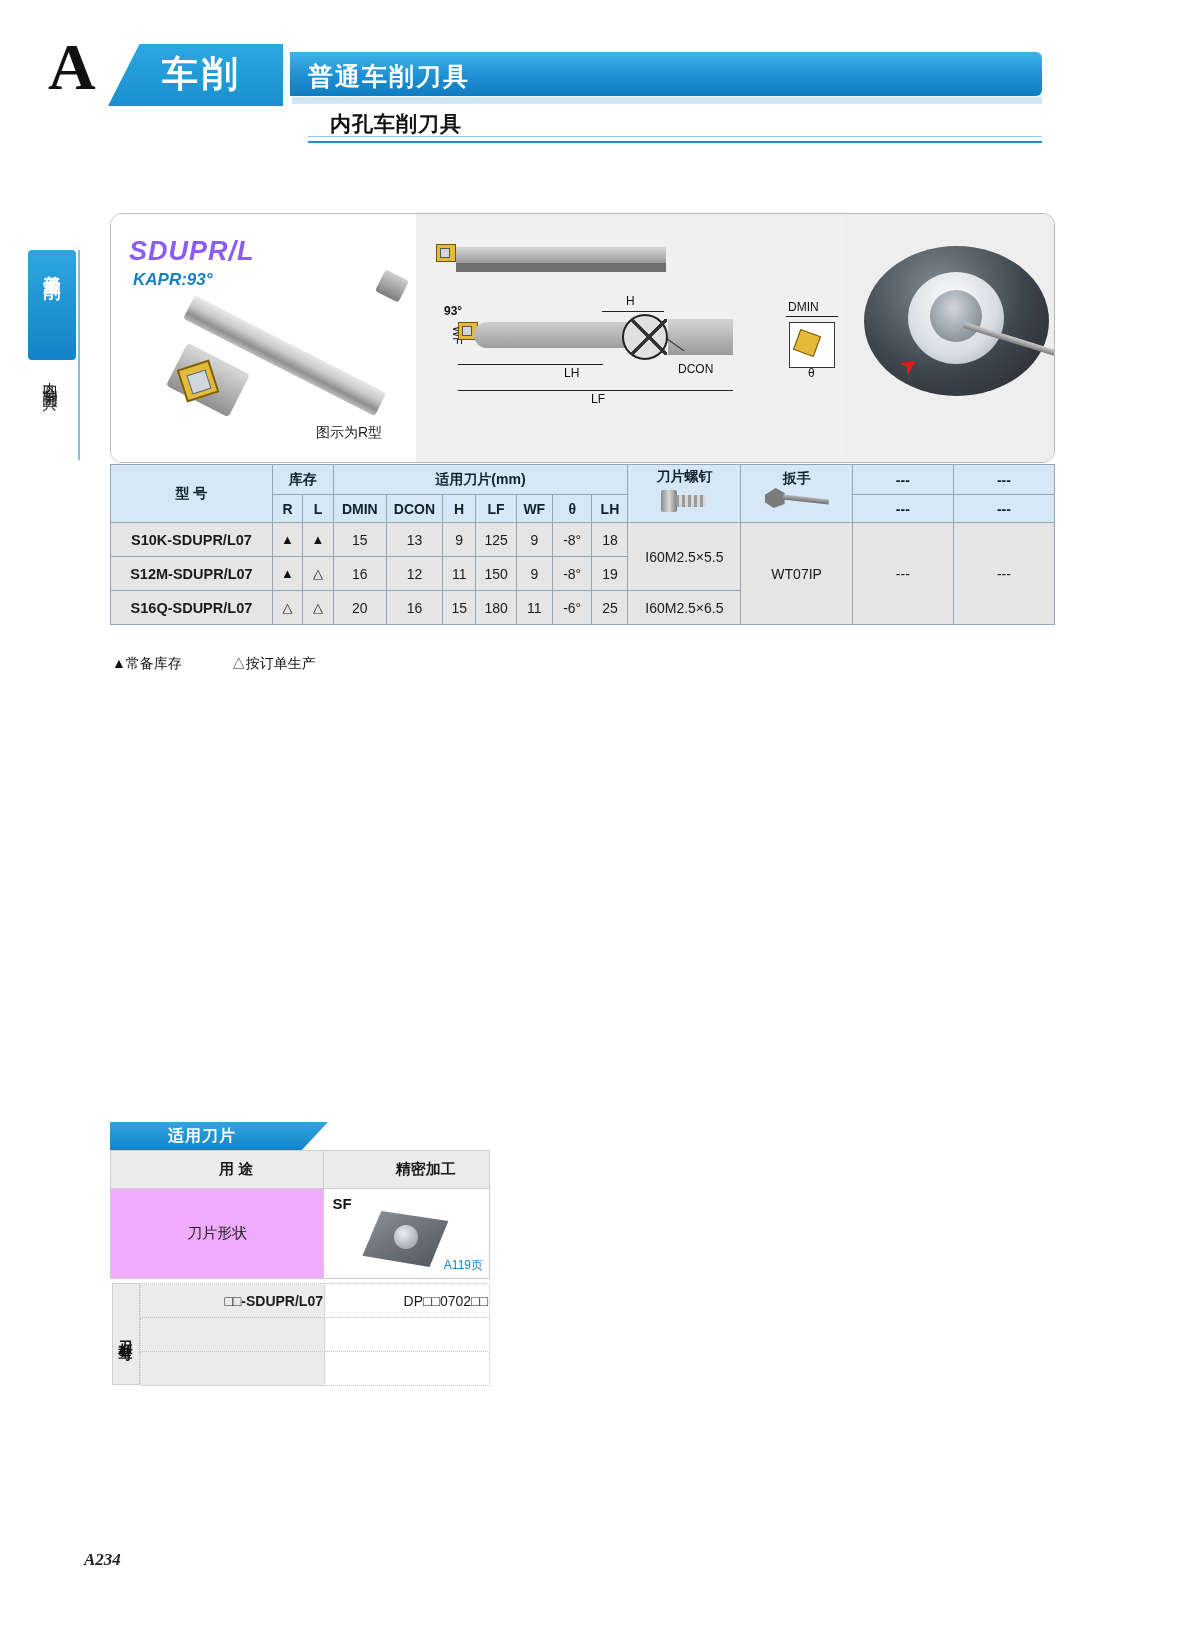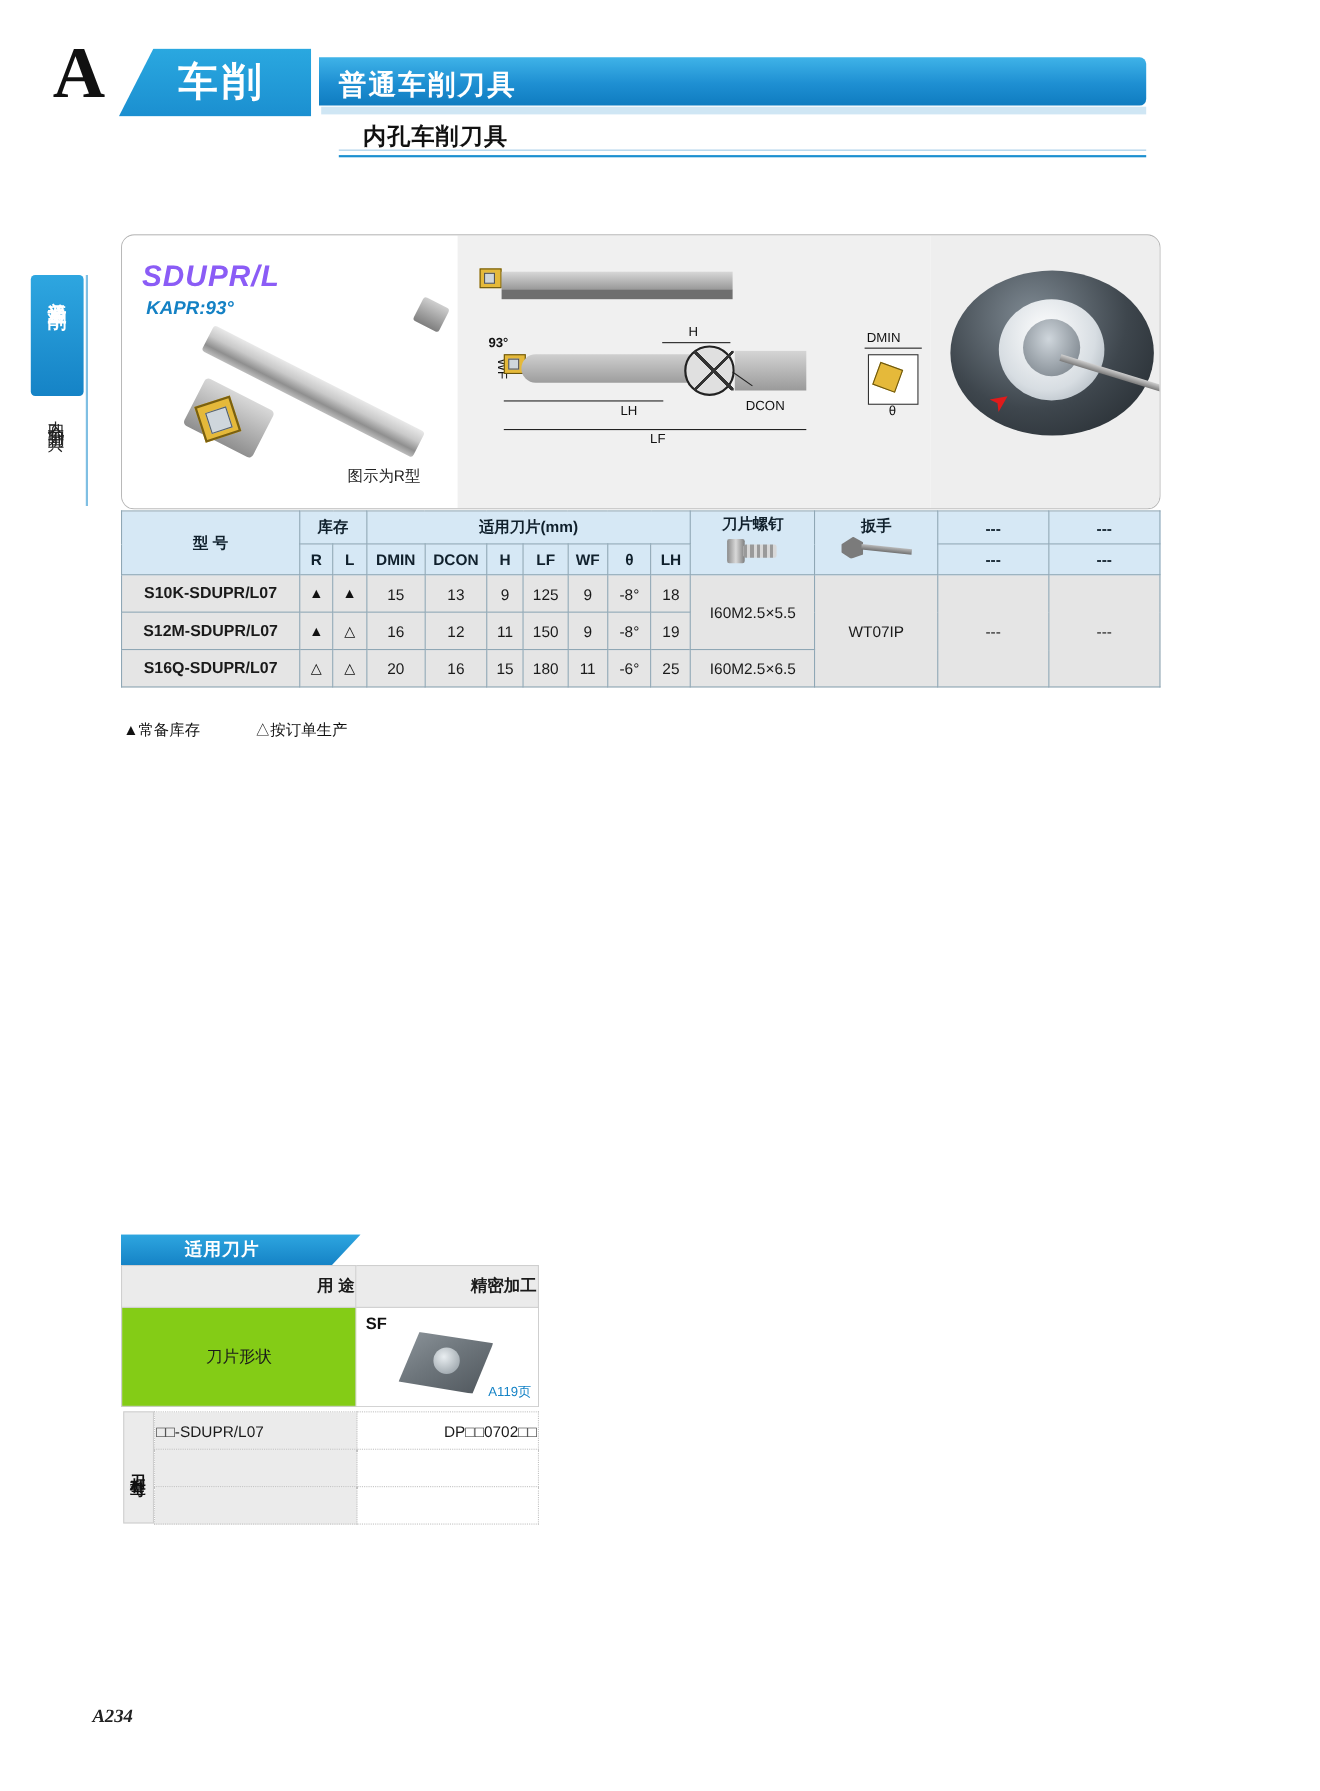--- a/index.html
+++ b/index.html
@@ -251,26 +251,26 @@
   .ins-tab-head span {
     position:absolute; left:58px; top:4px;
     color:#fff; font-size:16px; font-weight:bold; letter-spacing:1px;
   }
   .ins-table {
     position:absolute; left:110px; top:1150px; width:380px;
     border-collapse:collapse; font-size:14px;
   }
   .ins-table td, .ins-table th { border:1px solid #cfcfcf; }
   .ins-h {
-    background:#ebebeb; font-weight:bold; text-align:right; height:38px;
+    background:#ebebeb; font-weight:bold; text-align:center; height:38px;
     font-size:15px;
     padding-left:39px;
   }
   .ins-shape-cell {
-    background:#84cc16; text-align:center; height:90px; font-size:15px; width:214px;
+    background:#f0abfc; text-align:center; height:90px; font-size:15px; width:214px;
   }
   .ins-sf-cell { position:relative; background:#ffffff; width:166px; }
   .sf-label { position:absolute; left:8px; top:6px; font-size:15px; font-weight:bold; color:#111; }
   .sf-page { position:absolute; right:6px; bottom:4px; font-size:12px; color:#1583c6; }
   .sf-img {
     position:absolute; left:38px; top:22px; width:86px; height:56px;
     background:linear-gradient(150deg,#8d959b 0%, #6e767c 45%, #4f565c 100%);
     clip-path: polygon(22% 0, 100% 18%, 78% 100%, 0 80%);
   }
   .sf-img-hole {
@@ -285,21 +285,21 @@
   }
   .vert-label span {
     writing-mode:vertical-rl; font-size:14px; font-weight:bold; color:#111;
     letter-spacing:2px;
   }
   .bot-table {
     position:absolute; left:140px; top:1283px; width:350px;
     border-collapse:collapse; font-size:14px;
   }
   .bot-table td { border:1px dotted #c2c2c2; height:34px; }
-  .bot-left { background:#ebebeb; width:184px; text-align:left; font-weight:normal;margin-left:11px; }
+  .bot-left { background:#ebebeb; width:184px; text-align:right; font-weight:bold;margin-left:11px; }
   .bot-right { background:#ffffff; text-align:right; }
 
   
   .footer {
     position:absolute; left:84px; top:1550px;
     font-size:17px; font-style:italic; font-weight:bold; color:#222;
     font-family:"Liberation Serif", serif;
   }
 </style>
 </head>

